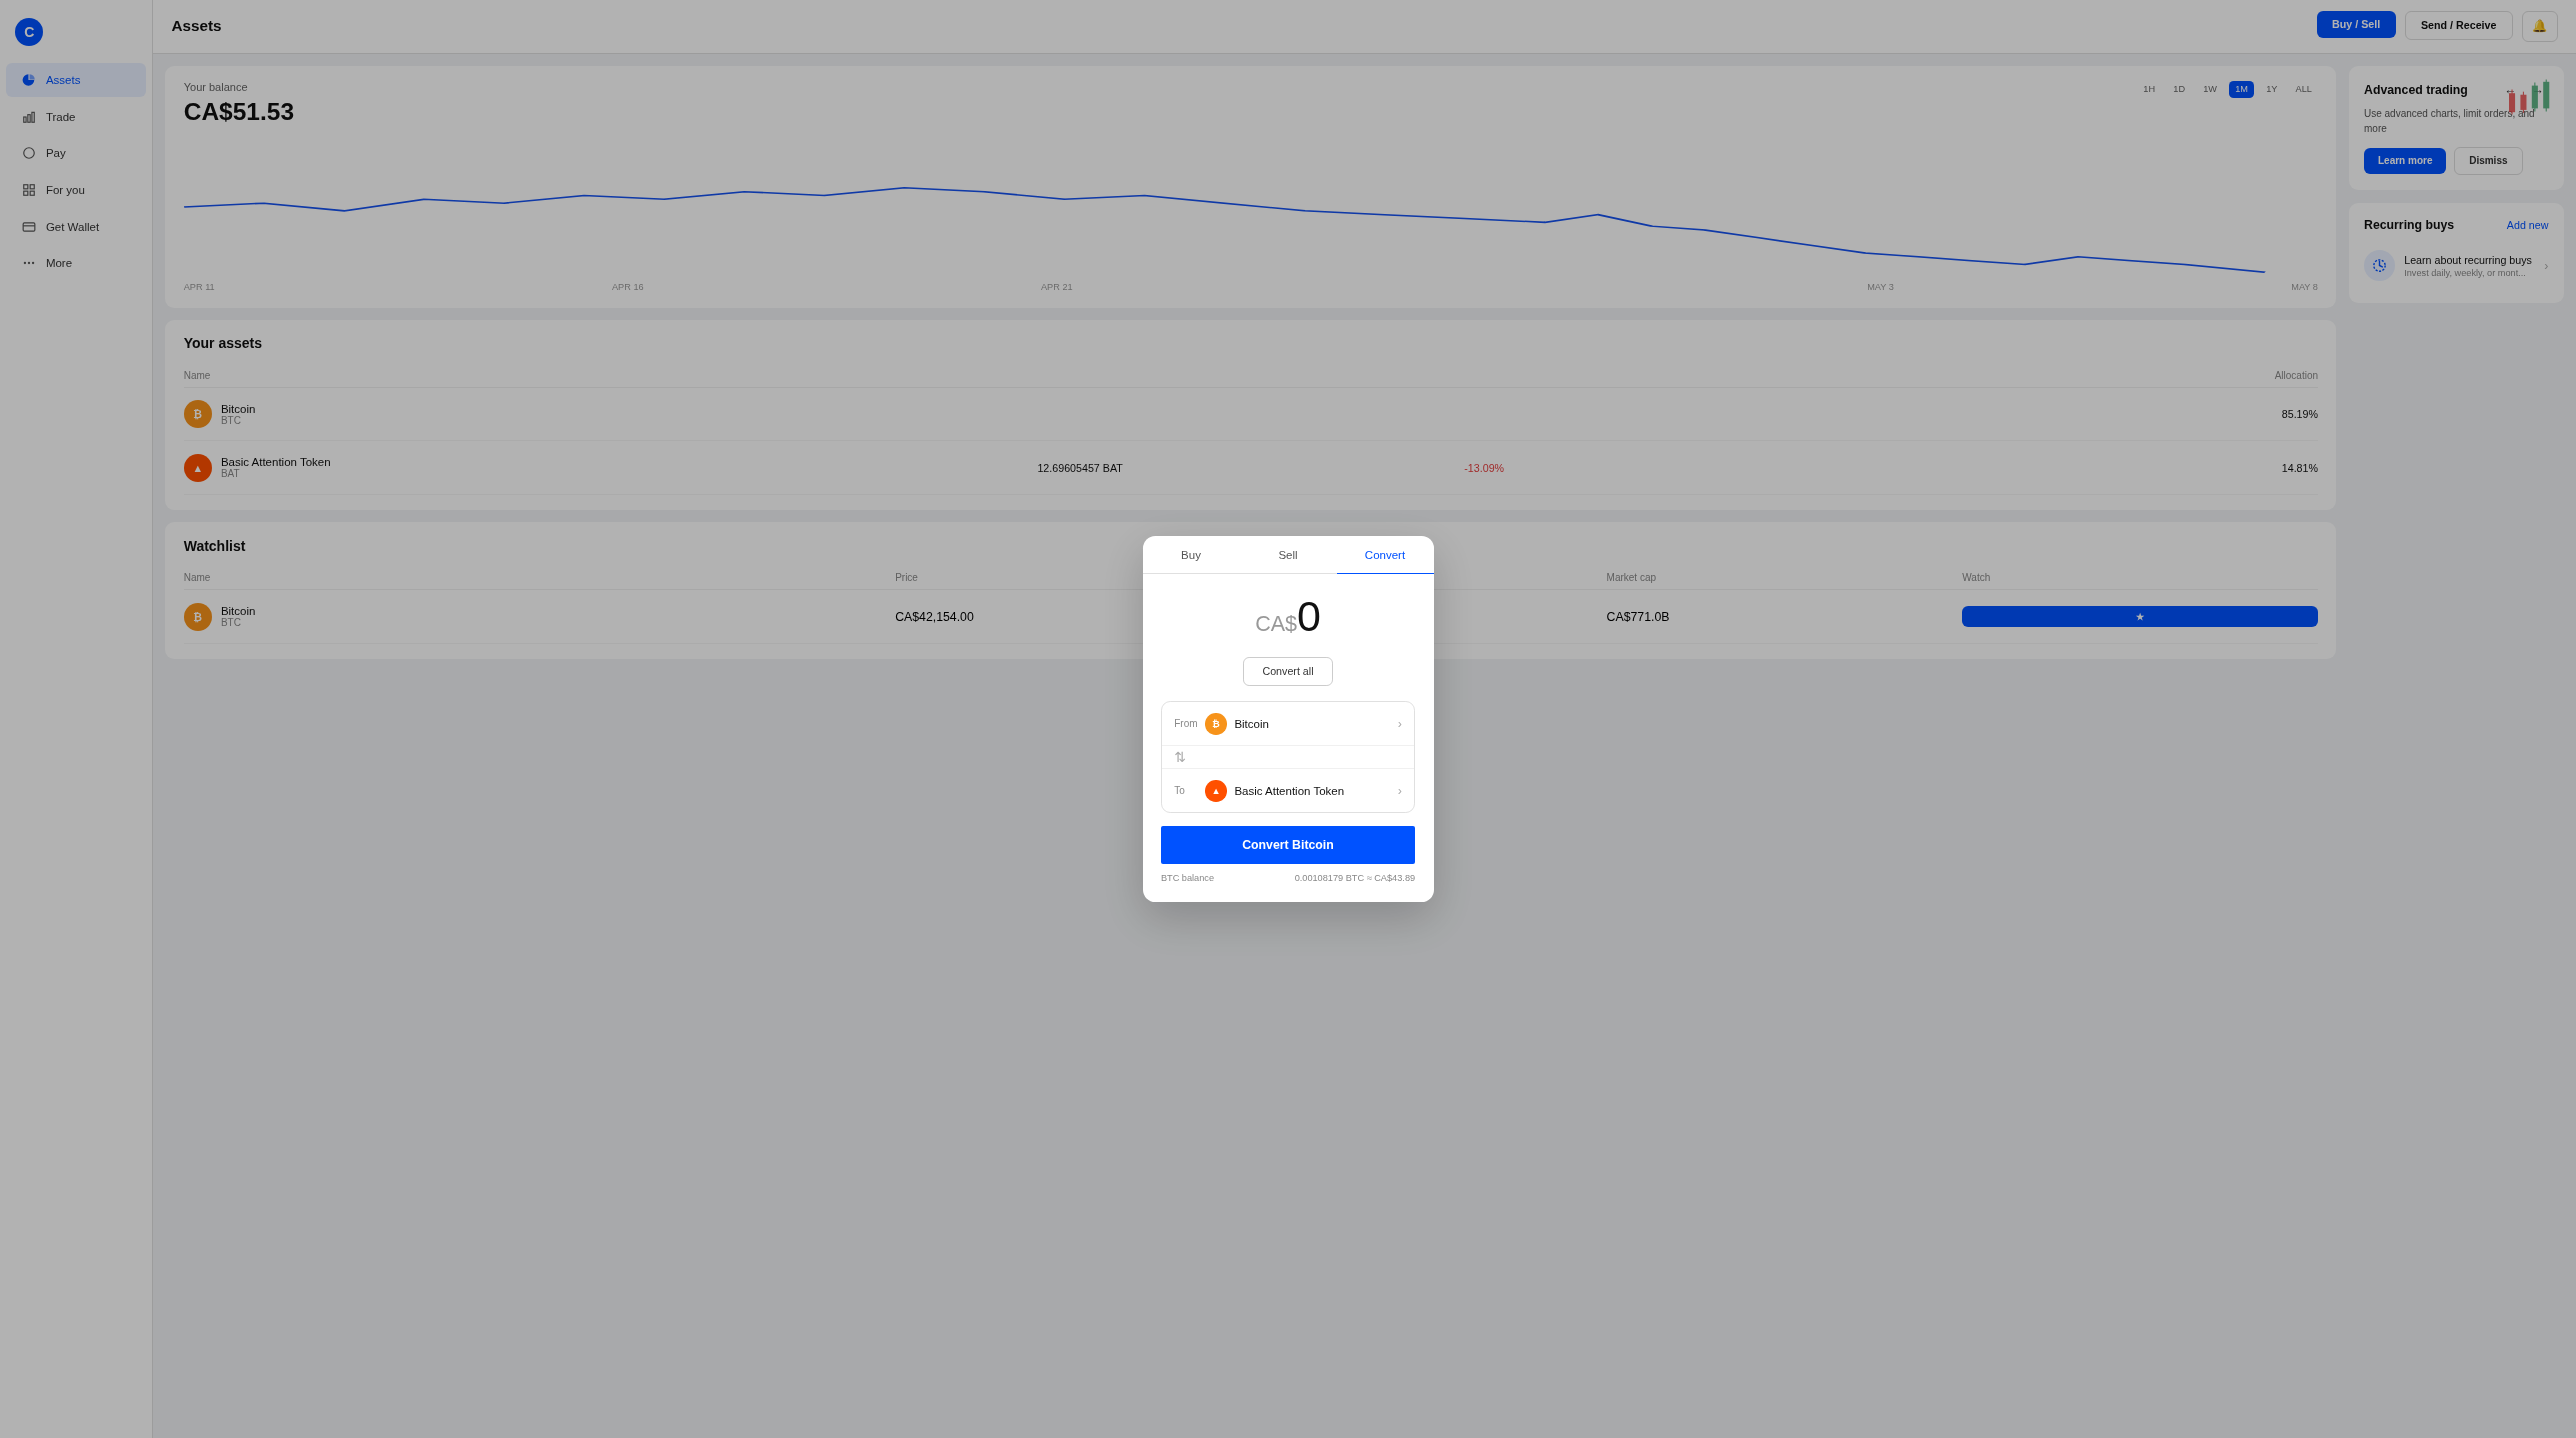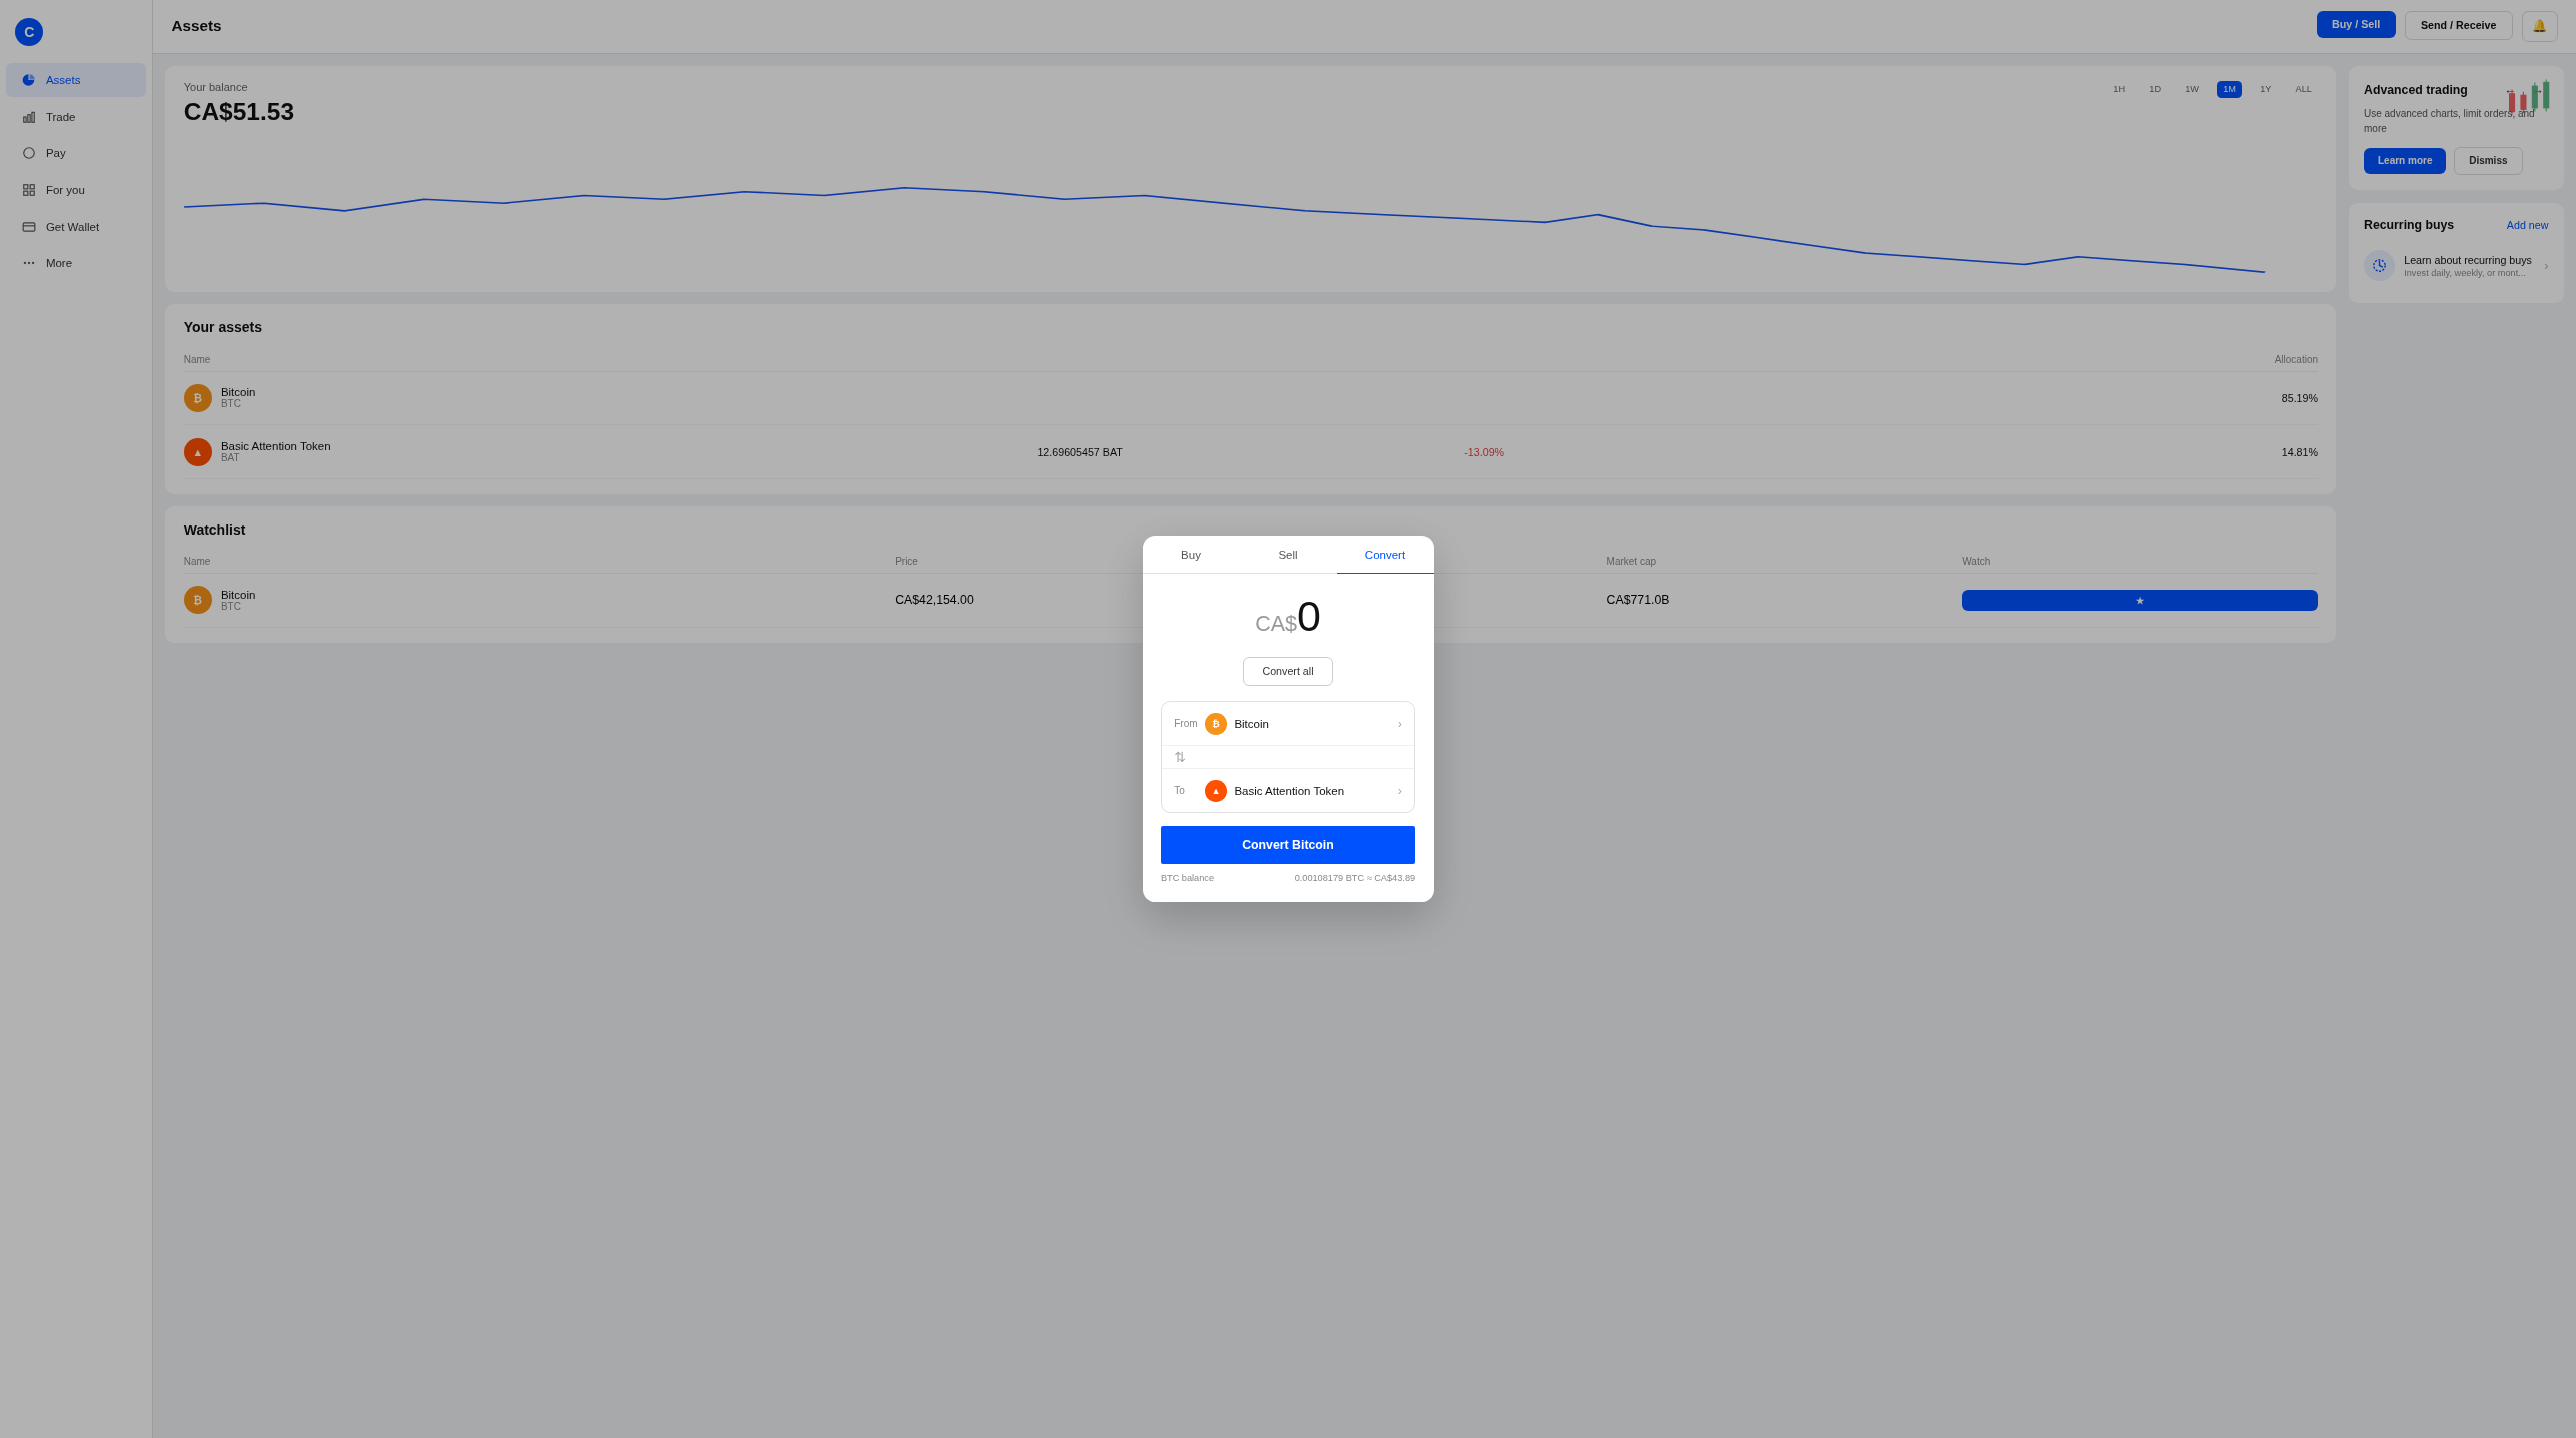--- a/index.html
+++ b/index.html
@@ -148,21 +148,21 @@
       font-size: 24.5px;
       font-weight: 700;
       color: #111;
       margin-bottom: 12.3px;
     }
     .time-filters {
       position: absolute;
       top: 15.3px;
       right: 18.4px;
       display: flex;
-      gap: 12px;
+      gap: 6px;
     }
     .time-btn {
       padding: 3.1px 6.1px;
       border-radius: 4.6px;
       font-size: 9.2px;
       font-weight: 500;
       color: #666;
       background: none;
       border: none;
       cursor: pointer;
@@ -636,20 +636,28 @@
           <button class="time-btn">1D</button>
           <button class="time-btn">1W</button>
           <button class="time-btn active">1M</button>
           <button class="time-btn">1Y</button>
           <button class="time-btn">ALL</button>
         </div>
         <div class="chart-area">
           <svg class="chart-svg" viewBox="0 0 800 180" preserveAspectRatio="none">
             <polyline fill="none" stroke="#1652f0" stroke-width="2" points="0,90 30,85 60,95 90,80 120,85 150,75 180,80 210,70 240,75 270,65 300,70 330,80 360,75 390,85 420,95 450,100 480,105 510,110 530,100 550,115 570,120 590,130 610,140 630,150 650,155 670,160 690,165 710,155 730,160 750,165 780,175"></polyline>
           </svg>
+        </div>
+        <div class="chart-labels">
+          <span>APR 11</span>
+          <span>APR 16</span>
+          <span>APR 21</span>
+          <span></span>
+          <span>MAY 3</span>
+          <span>MAY 8</span>
         </div>
       </div>
 
       <div class="assets-card">
         <h2 class="card-title">Your assets</h2>
         <div class="table-header">
           <span>Name</span>
           <span></span>
           <span></span>
           <span style="text-align:right">Allocation</span>

